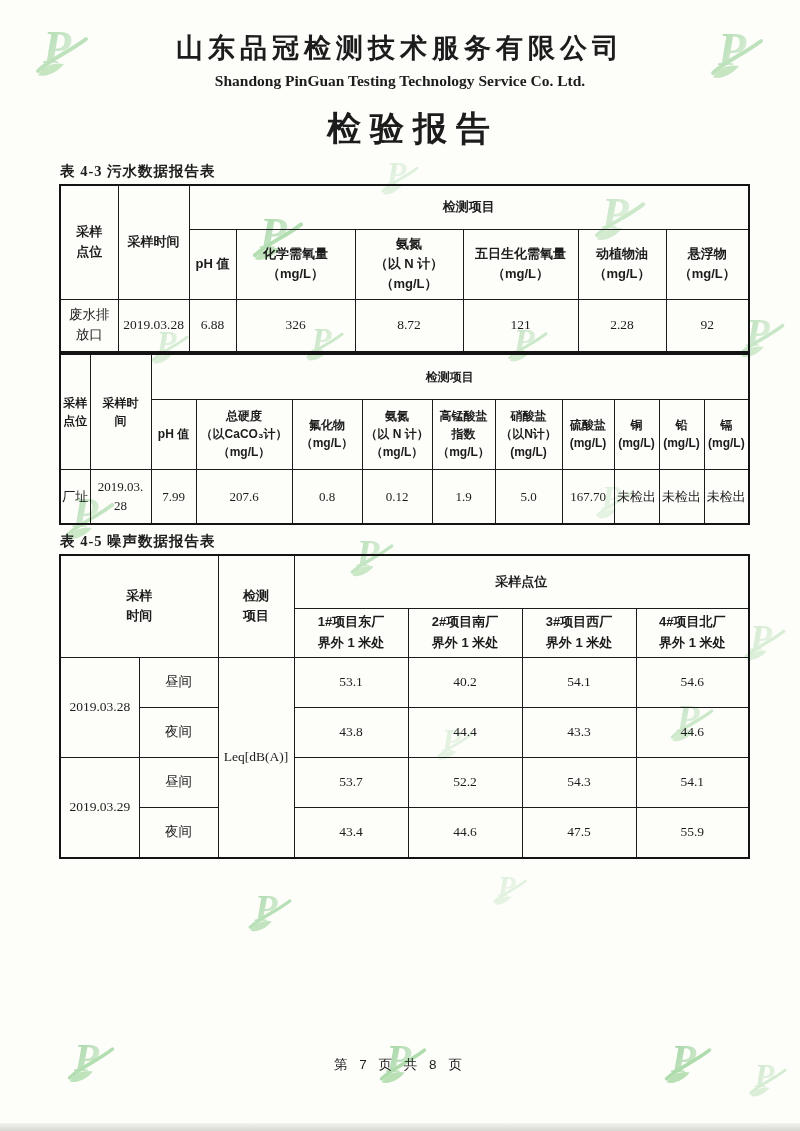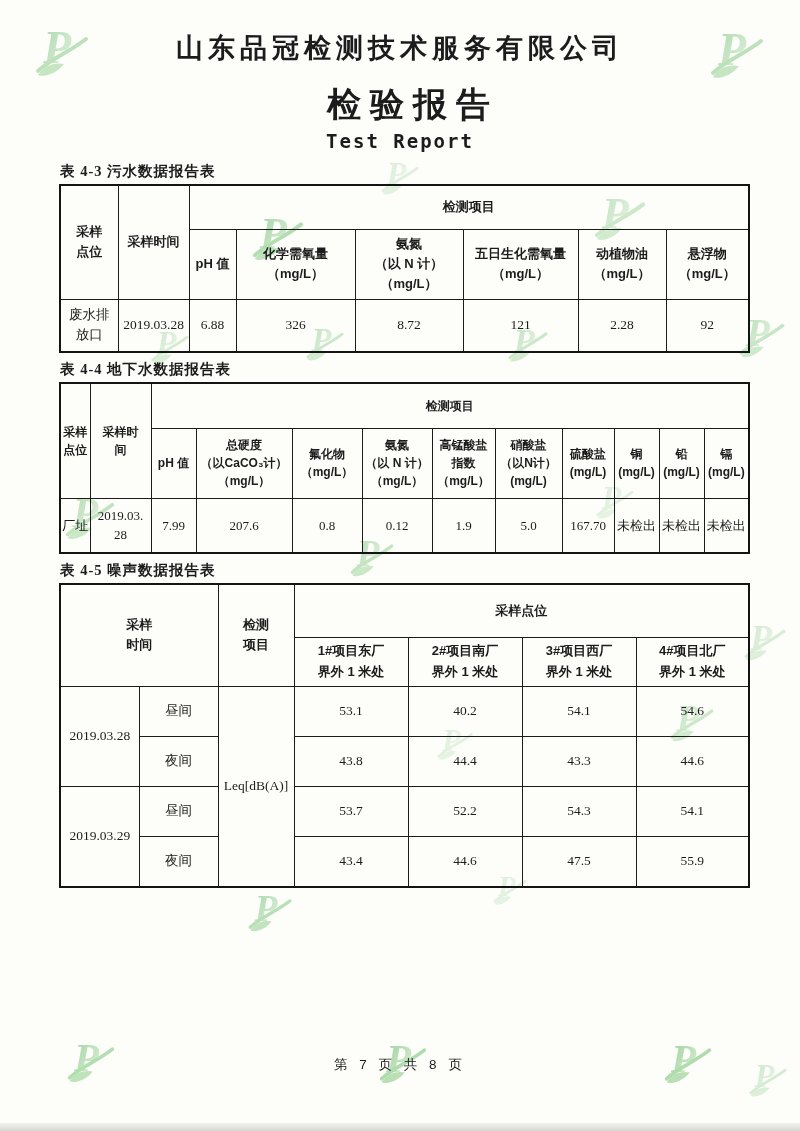--- a/index.html
+++ b/index.html
@@ -140,22 +140,22 @@
       <svg class="wm" width="50" height="50" viewBox="0 0 56 56" style="left: 663px; top: 1035px; opacity: 0.8;">
         <use href="#wm-logo"></use>
       </svg>
       <svg class="wm" width="40" height="40" viewBox="0 0 56 56" style="left: 748px; top: 1058px; opacity: 0.4;">
         <use href="#wm-logo"></use>
       </svg>
     </div>
 
   <div class="content">
     <div class="hdr-cn">山东品冠检测技术服务有限公司</div>
+    <div class="hdr-en">Shandong PinGuan Testing Technology Service Co. Ltd.</div>
     <div class="title-cn">检验报告</div>
-    <div class="title-en">Test Report</div>
 
     <div class="caption">表 4-3 污水数据报告表</div>
     <table class="t43">
       <colgroup>
         <col style="width:58px">
           <col style="width:71px">
           <col style="width:47px">
         <col style="width:119px">
           <col style="width:108px">
           <col style="width:115px">
@@ -190,21 +190,20 @@
         <td>6.88</td>
         <td>326</td>
         <td>8.72</td>
         <td>121</td>
         <td>2.28</td>
         <td>92</td>
       </tr>
     </tbody>
       </table>
 
-    <div class="caption c2">表 4-4 地下水数据报告表</div>
     <table class="t44">
       <colgroup>
         <col style="width:30px">
           <col style="width:61px">
           <col style="width:45px">
         <col style="width:96px">
           <col style="width:70px">
           <col style="width:70px">
         <col style="width:63px">
           <col style="width:67px">

